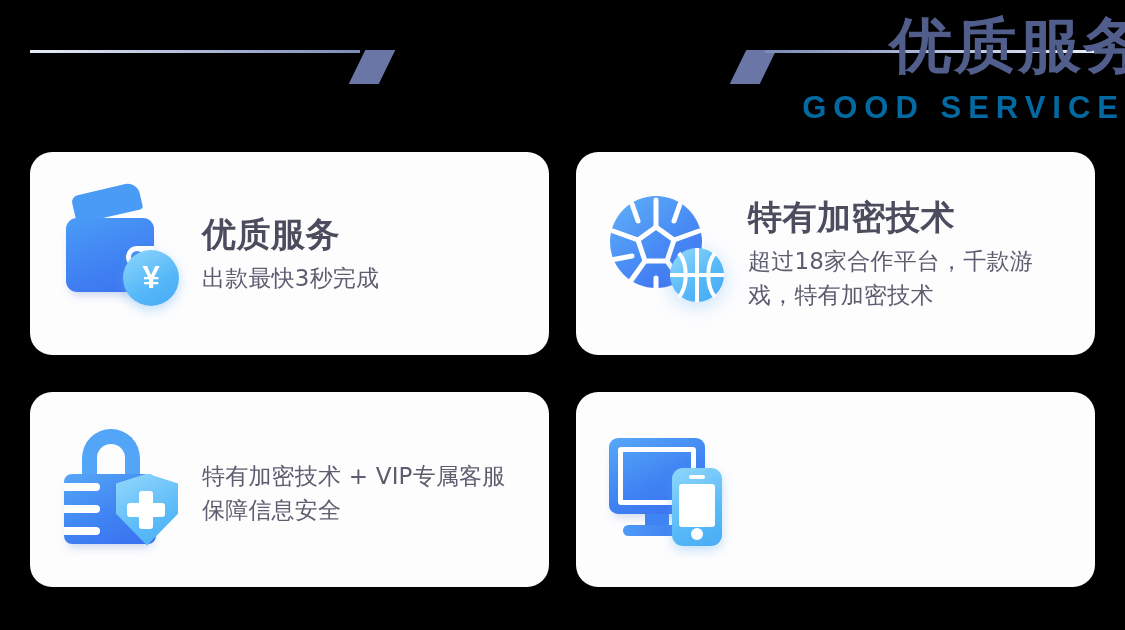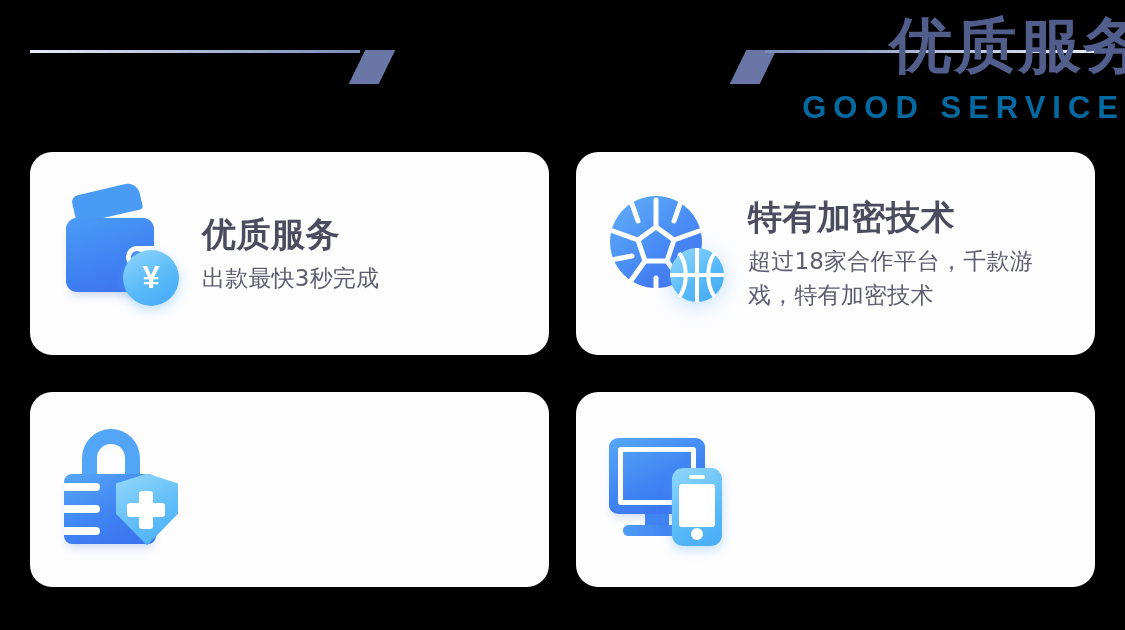--- a/index.html
+++ b/index.html
@@ -386,20 +386,21 @@
       <div class="card-icon">
         <div class="ico-lock-shackle"></div>
         <div class="ico-lock-body">
           <i></i>
           <i></i>
           <i></i>
         </div>
         <div class="ico-shield"></div>
       </div>
       <div class="card-text">
+        <div class="card-desc">特有加密技术 + VIP专属客服保障信息安全</div>
       </div>
     </div>
 
     <div class="card">
       <div class="card-icon">
         <div class="ico-monitor"></div>
         <div class="ico-monitor-neck"></div>
         <div class="ico-monitor-base"></div>
         <div class="ico-phone">
           <div class="ico-phone-home"></div>

